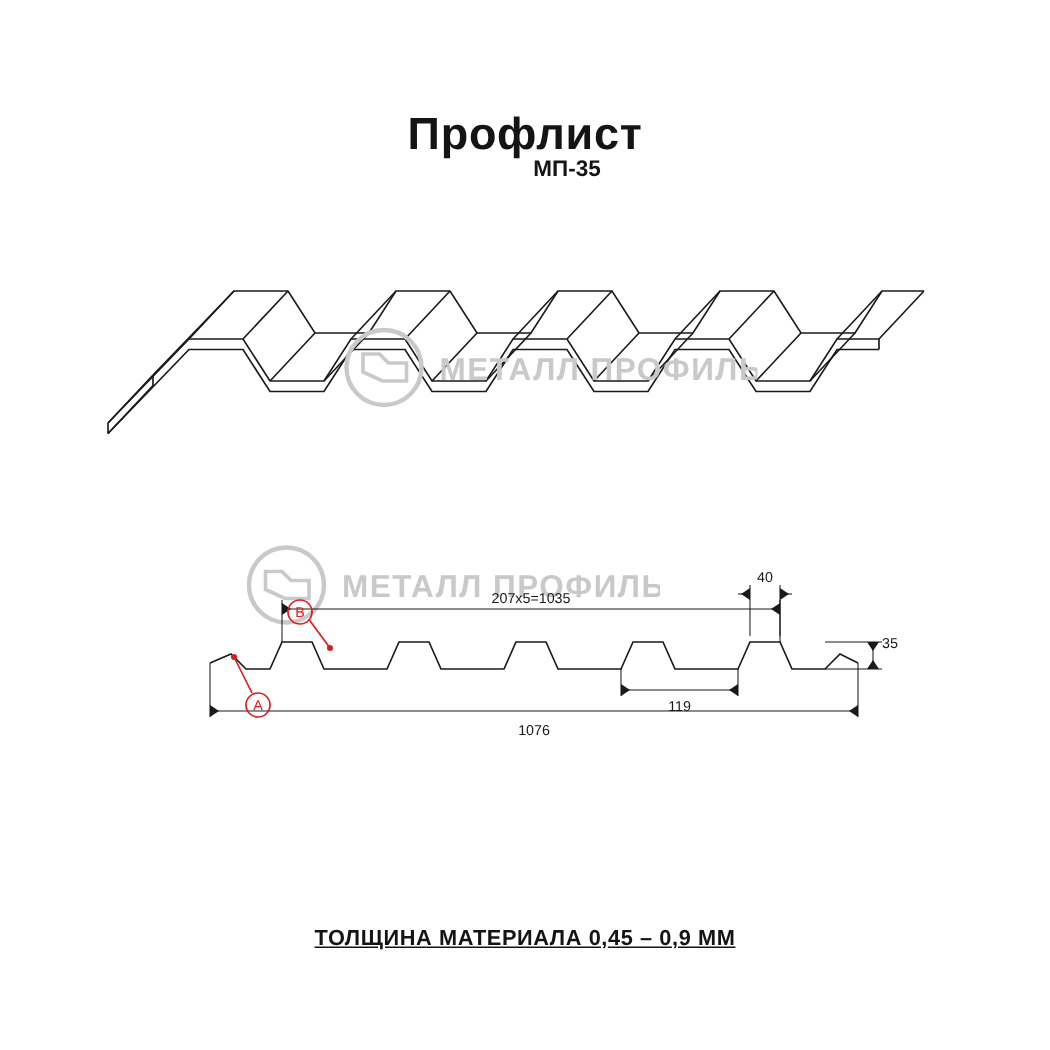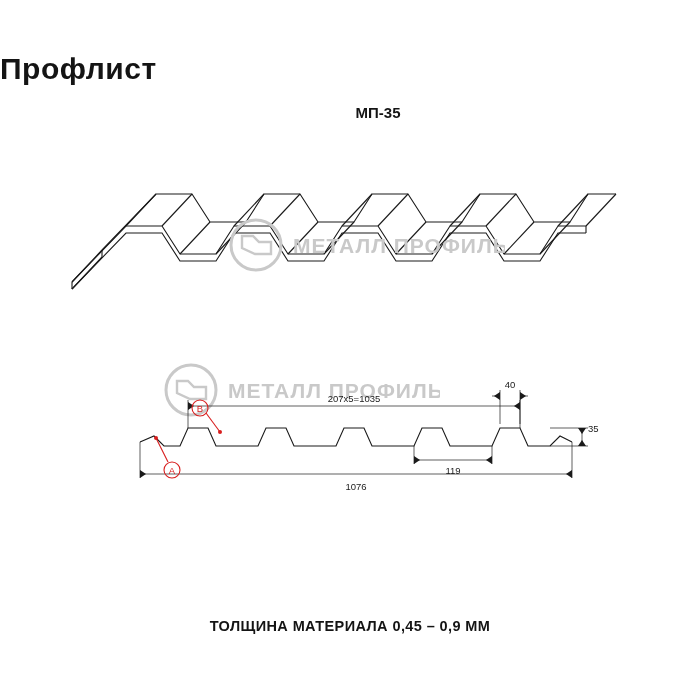--- a/index.html
+++ b/index.html
@@ -15,23 +15,24 @@
     position: relative;
     overflow: hidden;
   }
   .page {
     width: 700px;
     height: 700px;
     position: relative;
   }
   .title {
     position: absolute;
-    top: 52px;
+    top: 73px;
     left: 0;
     width: 700px;
+    text-align: center;
     font-size: 30px;
     font-weight: bold;
     letter-spacing: 0.5px;
     color: #141414;
   }
   .subtitle {
     position: absolute;
     top: 104px;
     left: 0;
     width: 700px;
@@ -64,20 +65,21 @@
   .footer {
     position: absolute;
     top: 618px;
     left: 0;
     width: 700px;
     text-align: center;
     font-size: 14.5px;
     font-weight: bold;
     letter-spacing: 0.4px;
     color: #141414;
+    text-decoration: underline;
   }
   svg { display: block; }
   .ln { fill: none; stroke: #1a1a1a; stroke-width: 1.1; }
   .dim { fill: none; stroke: #1a1a1a; stroke-width: 0.7; }
   .acc { fill: none; stroke: #d81e1e; stroke-width: 1.1; }
   .acc-t { fill: #d81e1e; font-size: 9.5px; font-family: "Liberation Sans", sans-serif; }
   .dim-t { fill: #1a1a1a; font-size: 9.5px; font-family: "Liberation Sans", sans-serif; }
   .wm-t { fill: #c9c9c9; font-size: 21px; font-weight: bold; font-family: "Liberation Sans", sans-serif; letter-spacing: 1px; }
 </style>
 </head>

